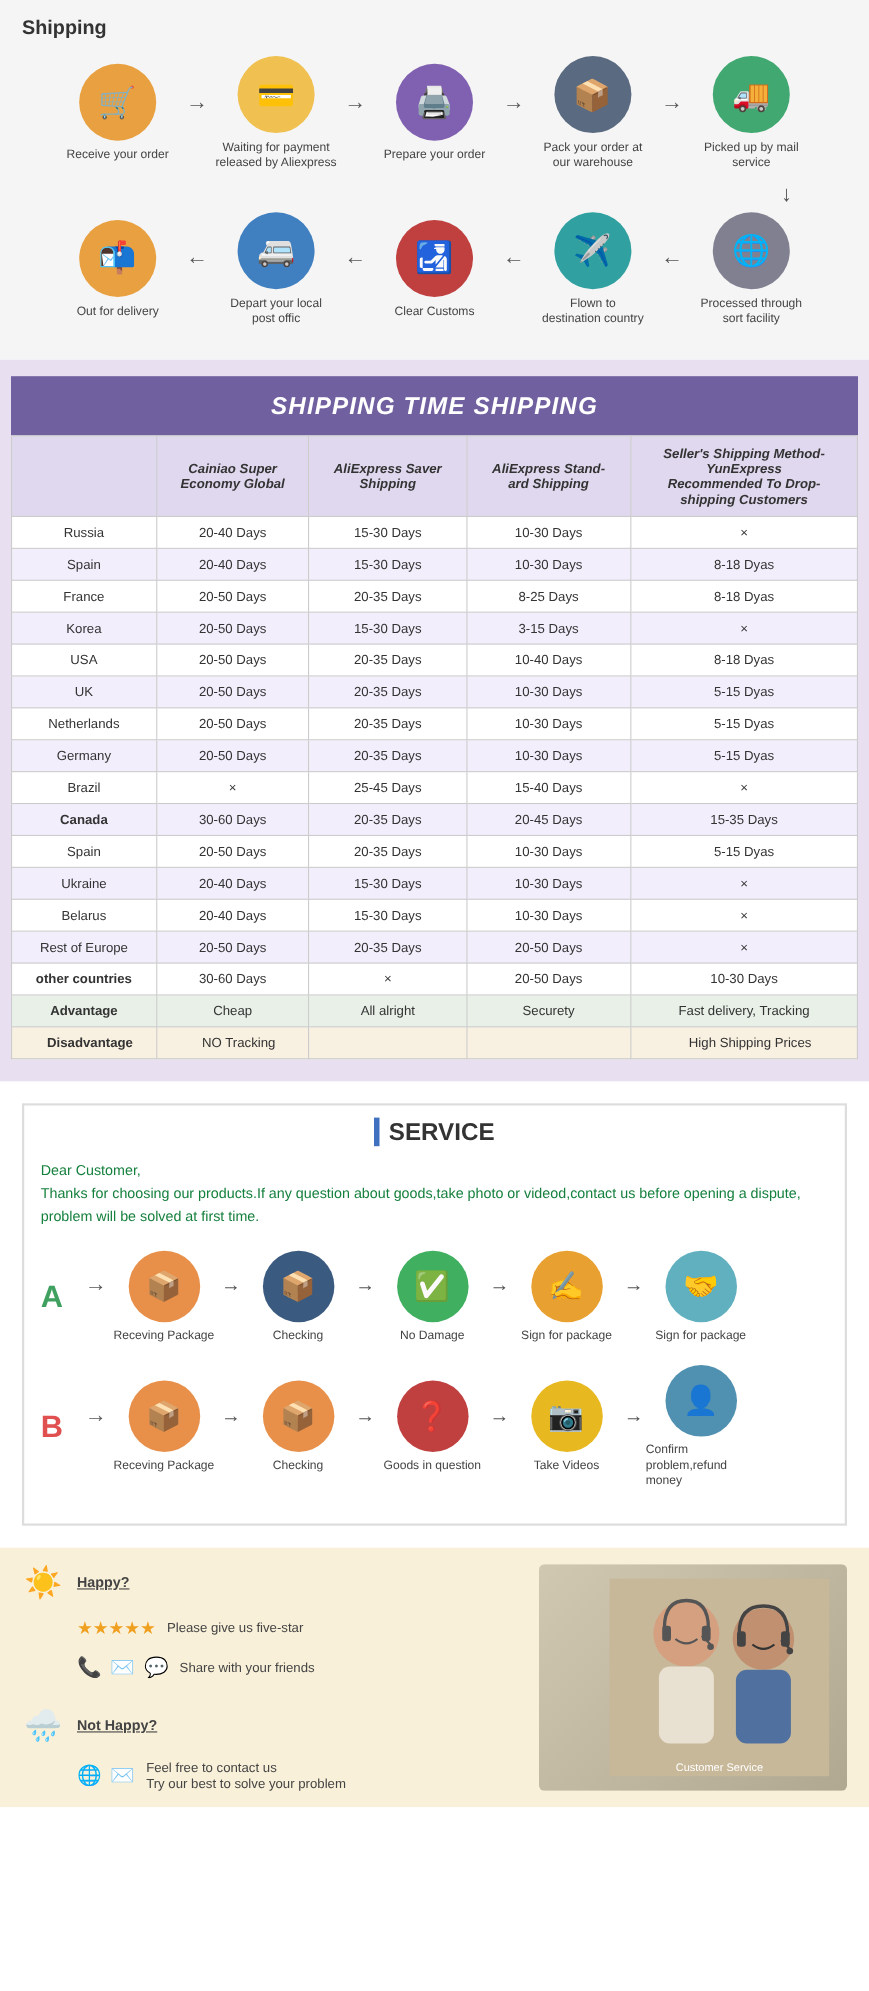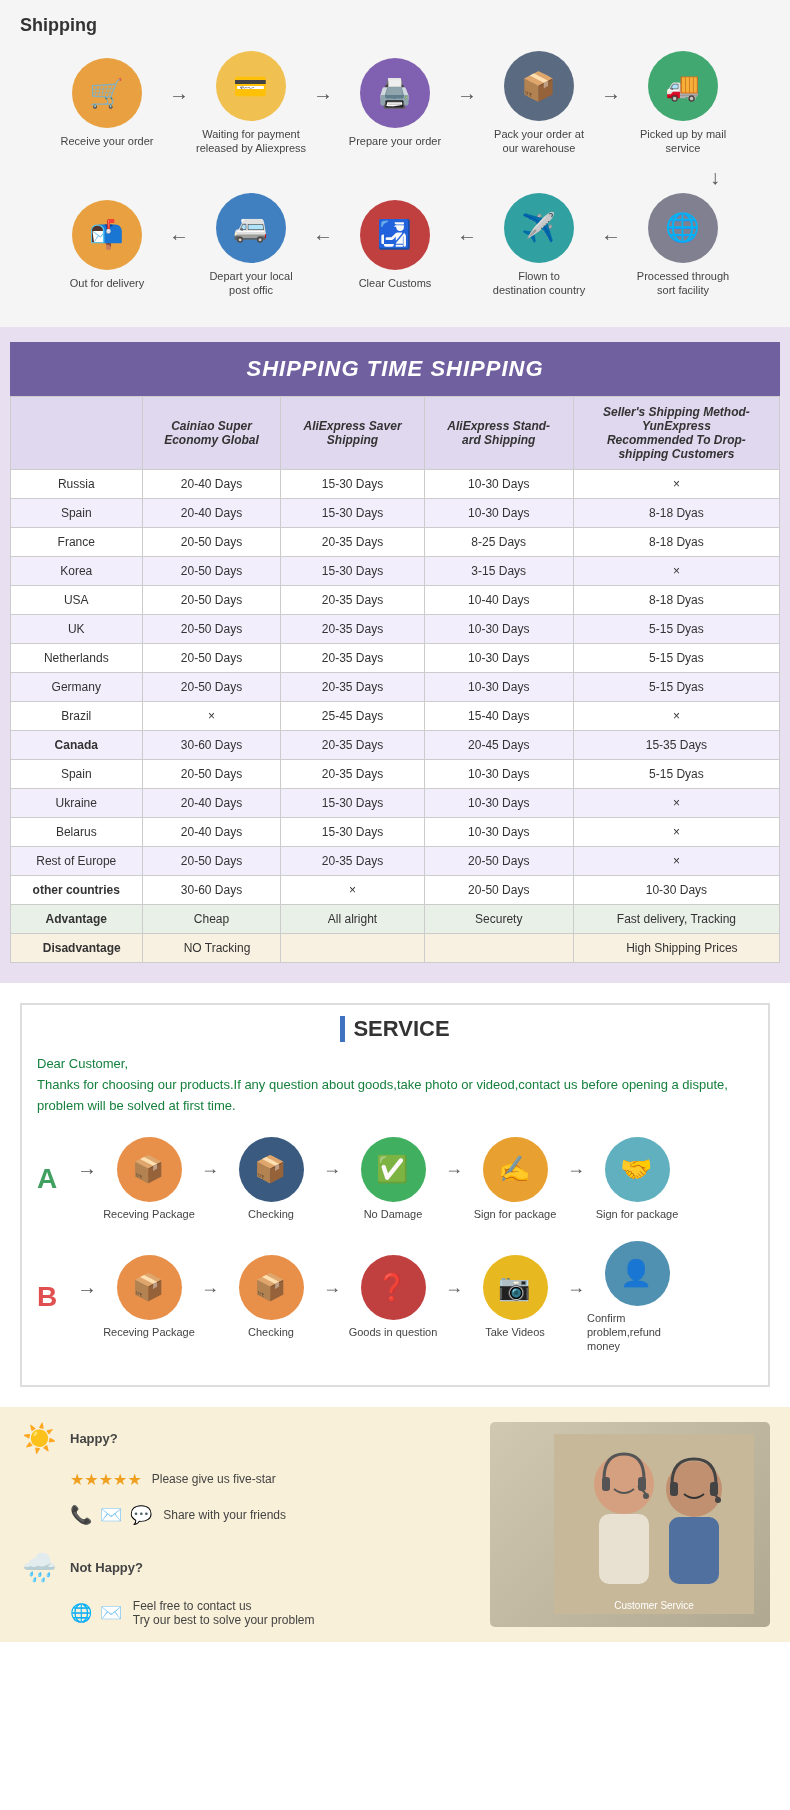--- a/index.html
+++ b/index.html
@@ -221,20 +221,21 @@
     .footer-icon-main {
       font-size: 28px;
       min-width: 40px;
       text-align: center;
     }
     .footer-label {
       font-size: 13px;
       font-weight: bold;
       color: #444;
       min-width: 70px;
+      text-decoration: underline;
     }
     .footer-stars {
       display: flex;
       gap: 3px;
       font-size: 16px;
       color: #f0a020;
     }
     .footer-icons-row {
       display: flex;
       gap: 8px;

